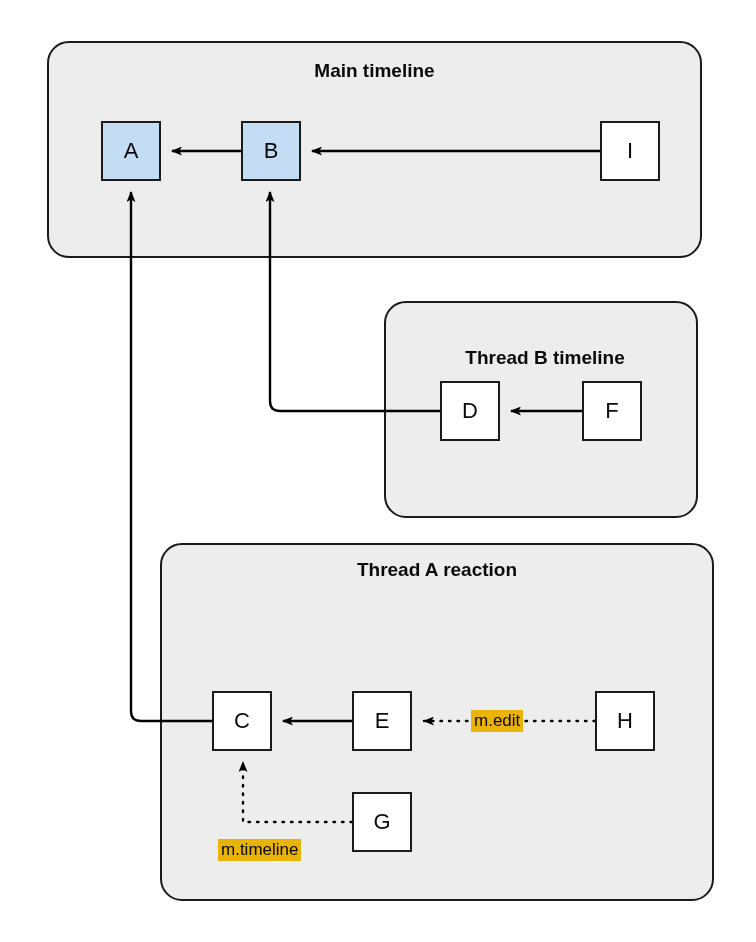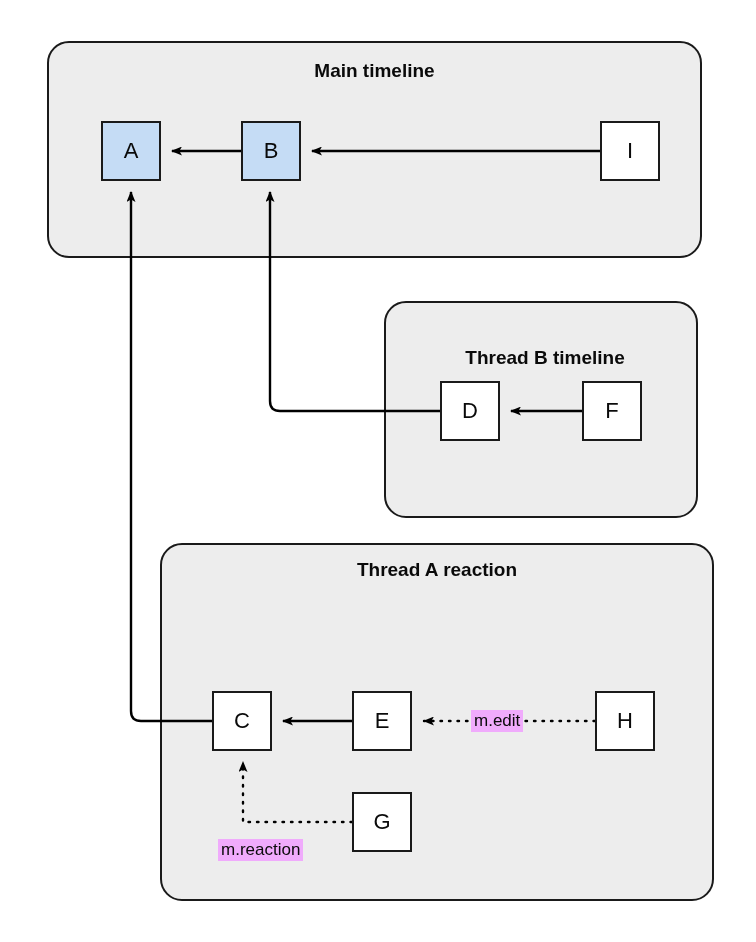--- a/index.html
+++ b/index.html
@@ -51,21 +51,21 @@
     font-family: "Liberation Sans", sans-serif;
     background: #ffffff;
   }
   .event-node.blue {
     background: #c5dcf5;
   }
   .edge-label {
     position: absolute;
     font-size: 17px;
     color: #0a0a0a;
-    background: #f0abfc;
+    background: #eab308;
     padding: 1px 3px;
     white-space: nowrap;
     font-family: "Liberation Sans", sans-serif;
   }
 </style>
 </head>
 <body>
 
 <div id="canvas">
 
@@ -115,15 +115,15 @@
   <div class="event-node" style="left:212px; top:691px; width:60px; height:60px;">C</div>
 
   <div class="event-node" style="left:352px; top:691px; width:60px; height:60px;">E</div>
 
   <div class="event-node" style="left:595px; top:691px; width:60px; height:60px;">H</div>
 
   <div class="event-node" style="left:352px; top:792px; width:60px; height:60px;">G</div>
 
   <div class="edge-label" style="left:471px; top:710px;">m.edit</div>
 
-  <div class="edge-label" style="left:218px; top:839px;">m.reaction</div>
+  <div class="edge-label" style="left:218px; top:839px;">m.timeline</div>
 
 </div>
 
 </body></html>

